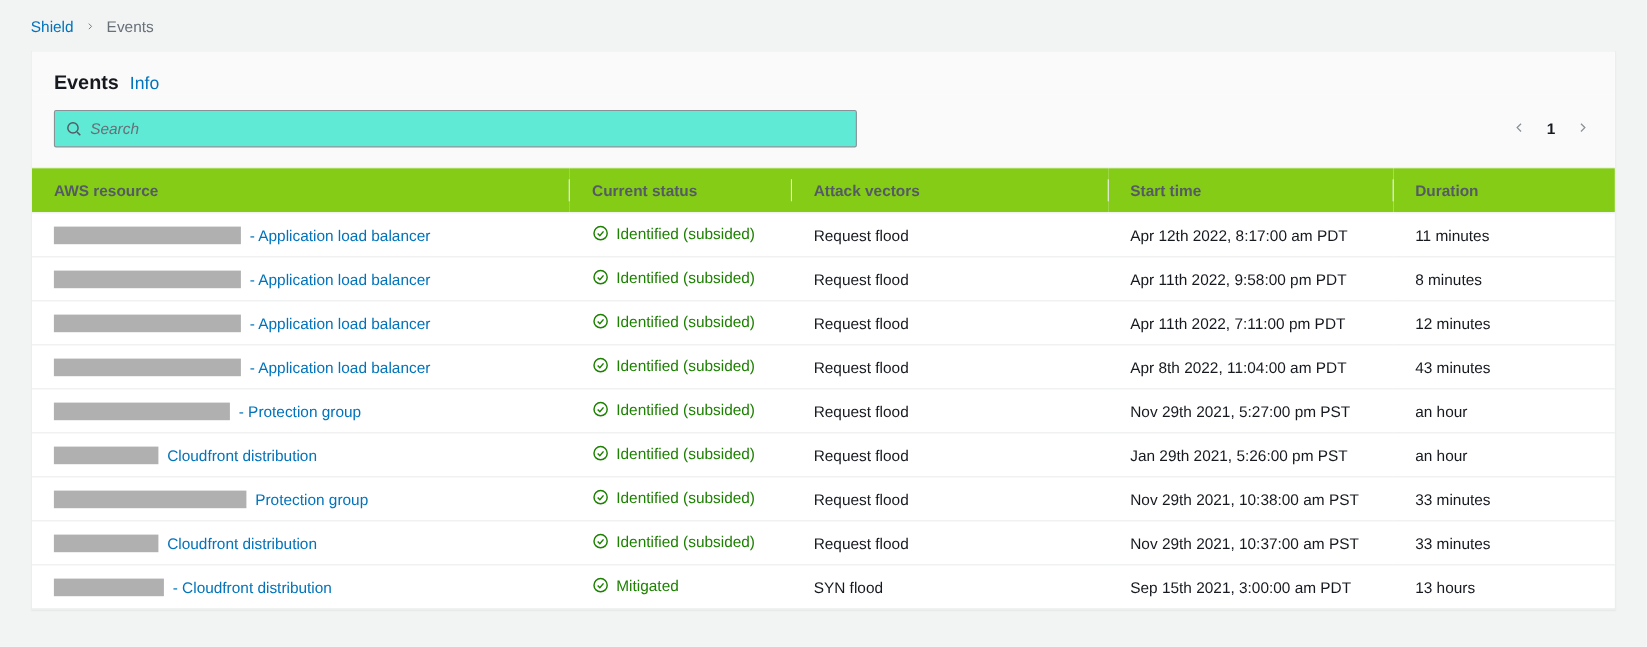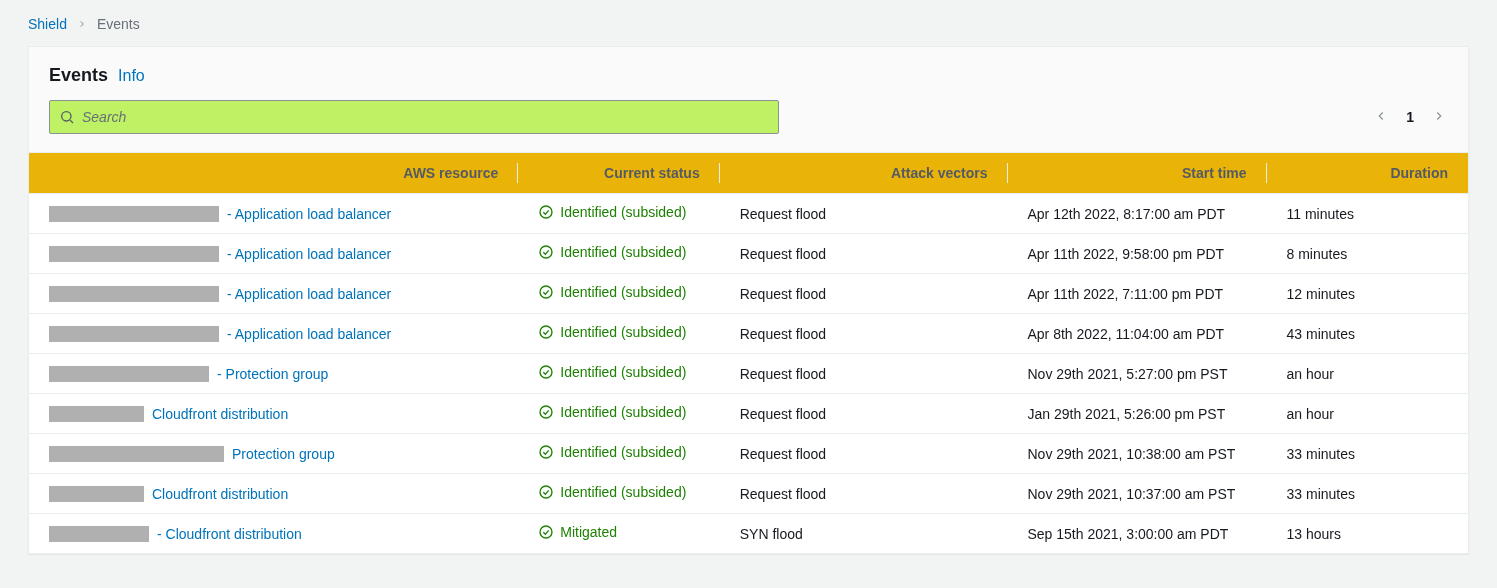--- a/index.html
+++ b/index.html
@@ -65,21 +65,21 @@
   }
   .search-input {
     width: 100%;
     height: 34px;
     padding: 6px 10px 6px 32px;
     border: 1px solid #879196;
     border-radius: 2px;
     font-size: 14px;
     font-style: italic;
     color: #687078;
-    background: #bef264;
+    background: #5eead4;
   }
   .search-input::placeholder { color: #687078; font-style: italic; }
   .pager {
     display: flex;
     align-items: center;
     gap: 16px;
   }
   .pager-btn {
     background: none;
     border: none;
@@ -88,28 +88,28 @@
     cursor: default;
     display: flex;
     align-items: center;
   }
   .pager-current { font-weight: 700; color: #16191f; }
   table {
     width: 100%;
     border-collapse: collapse;
   }
   thead th {
-    text-align: right;
+    text-align: left;
     font-weight: 700;
     font-size: 14px;
     color: #545b64;
     padding: 12px 20px;
     border-top: 1px solid #eaeded;
     border-bottom: 1px solid #eaeded;
-    background: #eab308;
+    background: #84cc16;
     position: relative;
   }
   thead th:not(:last-child)::after {
     content: "";
     position: absolute;
     right: 0; top: 25%;
     height: 50%;
     border-right: 1px solid #eaeded;
   }
   tbody td {

